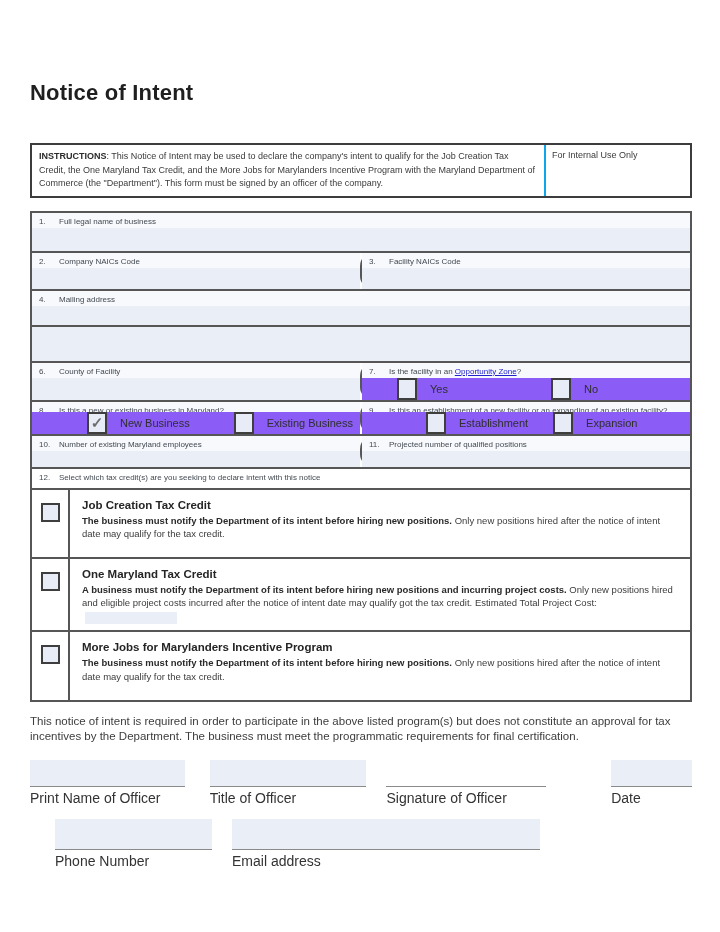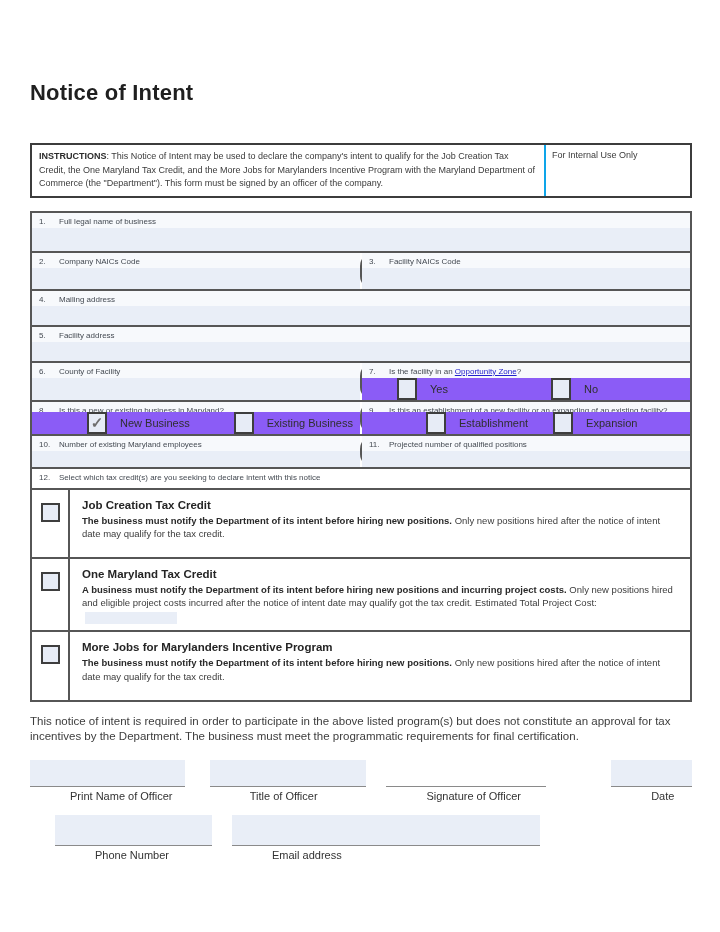--- a/index.html
+++ b/index.html
@@ -116,21 +116,21 @@
     color: #3d3d3d;
   }
   .sig-row { display: flex; margin-top: 15px; }
   .sig-col { display: flex; flex-direction: column; }
   .sig-box {
     height: 27px;
     background: #e9eef7;
     border-bottom: 1.5px solid #8a8a8a;
   }
   .sig-line { height: 27px; border-bottom: 1.5px solid #8a8a8a; }
-  .sig-label { font-size: 11px; color: #333; margin-top: 3px; margin-left: 40px; }
+  .sig-label { font-size: 14px; color: #333; margin-top: 3px; }
   .sig-box-tall { height: 31px; }
 
   .w155 { width: 155px; } .w157 { width: 157px; } .w160 { width: 160px; }
   .w81 { width: 81px; } .w308 { width: 308px; }
   .gap25 { width: 25px; flex: 0 0 25px; }
   .gap20 { width: 20px; flex: 0 0 20px; }
   .gap65 { width: 65px; flex: 0 0 65px; }
 </style>
 </head>
 <body>
@@ -166,21 +166,20 @@
 
     <div class="frow h36">
       <div class="cell">
         <div class="cell-label"><span class="num">4.</span><span>Mailing address</span></div>
         <div class="cell-field"></div>
       </div>
     </div>
 
     <div class="frow h36">
       <div class="cell">
-        <div class="cell-label"><span class="num">5.</span><span>Facility address</span></div>
         <div class="cell-field"></div>
       </div>
     </div>
 
     <div class="frow h39">
       <div class="cell">
         <div class="cell-label"><span class="num">6.</span><span>County of Facility</span></div>
         <div class="cell-field"></div>
       </div>
       <div class="cell">

